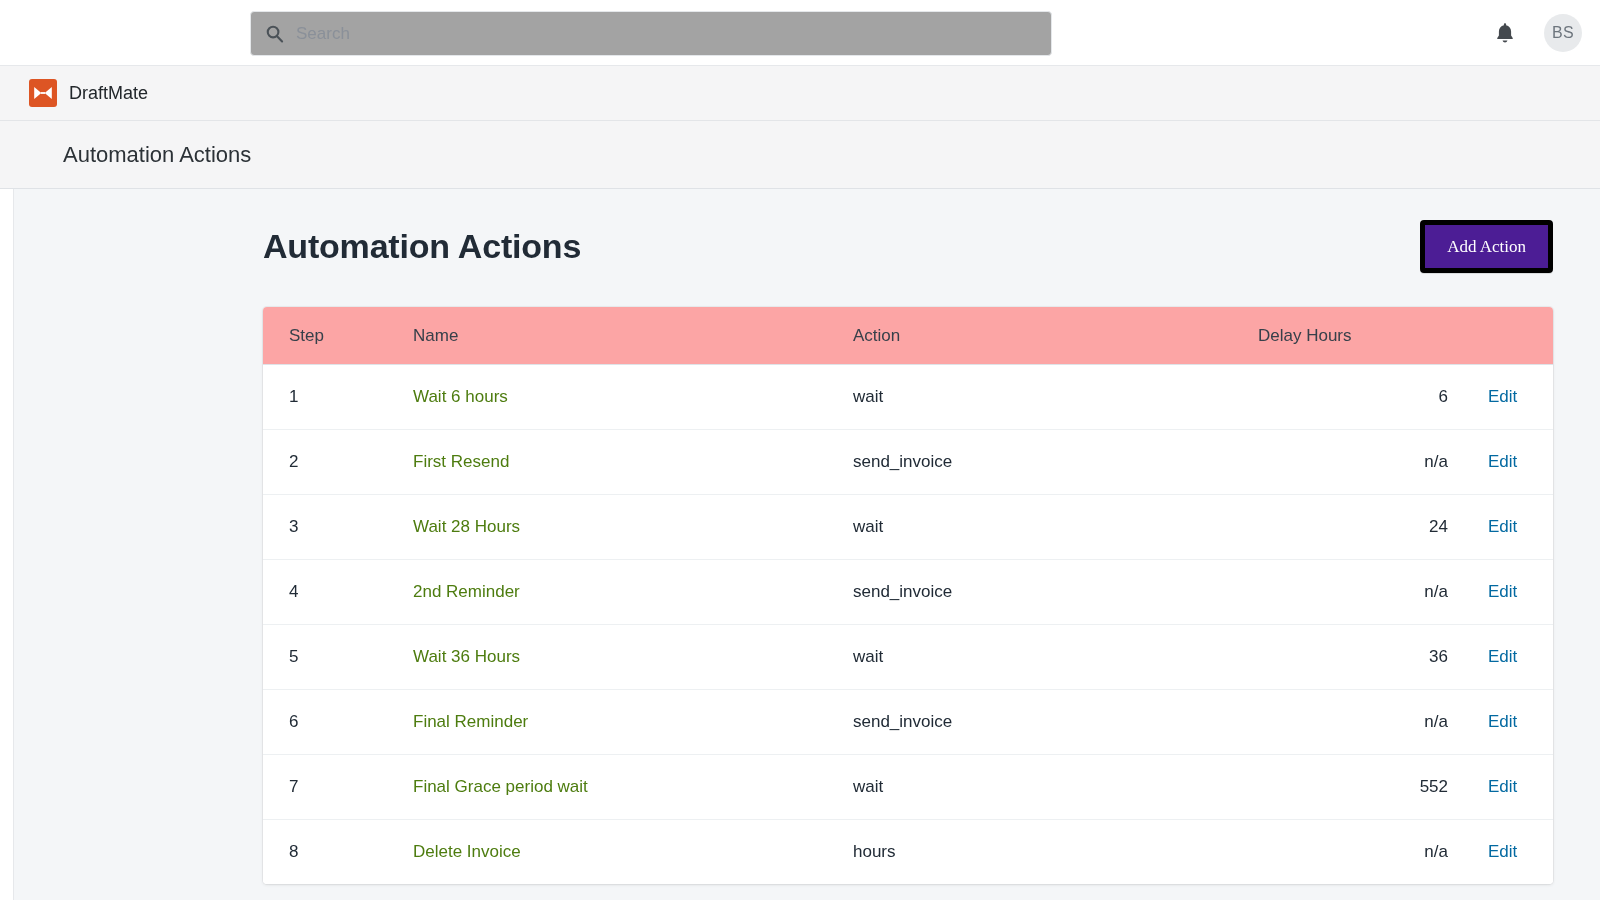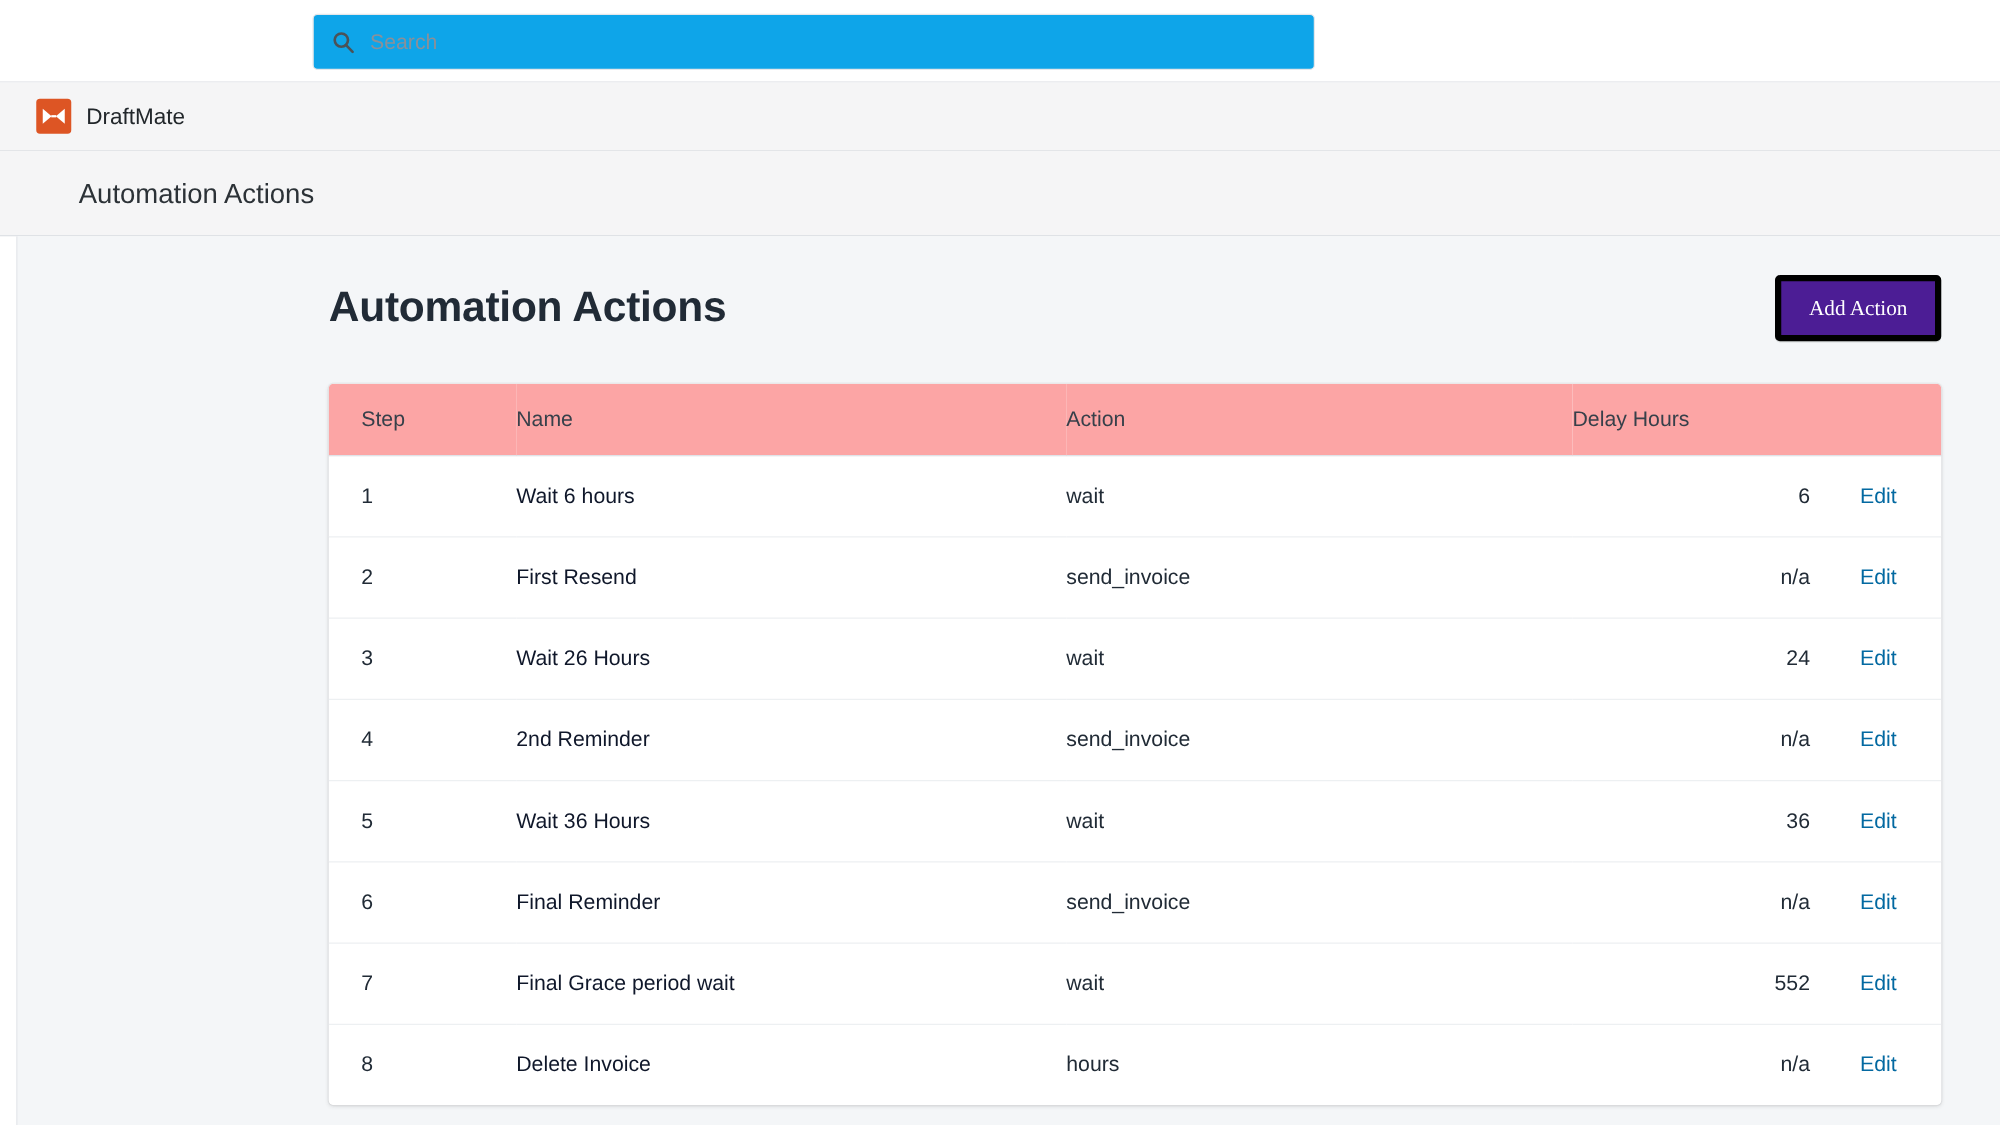--- a/index.html
+++ b/index.html
@@ -34,21 +34,21 @@
     display: flex;
     align-items: center;
   }
 
   .search-wrap {
     position: absolute;
     left: 250px;
     top: 11px;
     width: 802px;
     height: 45px;
-    background: #0ea5e9;
+    background: #a3a3a3;
     border: 1px solid #e4e7ea;
     border-radius: 4px;
     display: flex;
     align-items: center;
     padding: 0 14px;
   }
 
   .search-icon {
     width: 19px;
     height: 19px;
@@ -239,21 +239,21 @@
   
   .col-step   { width: 150px; padding-left: 26px !important; }
   .col-name   { width: 440px; }
   .col-action { width: 405px; }
   .col-delay  { width: 190px; text-align: right; }
   .col-edit   { width: 105px; padding-left: 40px !important; }
 
   th.col-delay { text-align: right; }
 
   .row-link {
-    color: #0f172a;
+    color: #4d7c0f;
     text-decoration: none;
     cursor: pointer;
   }
 
   .edit-link {
     color: #0369a1;
     text-decoration: none;
     cursor: pointer;
   }
 </style>
@@ -265,20 +265,29 @@
   <div class="topbar">
 
     <div class="search-wrap">
       <svg class="search-icon" viewBox="0 0 20 20" fill="none" stroke="currentColor" stroke-width="2.2" stroke-linecap="round">
         <circle cx="8.5" cy="8.5" r="5.6"></circle>
         <line x1="12.7" y1="12.9" x2="18" y2="18.4"></line>
       </svg>
       <input class="search-input" type="text" placeholder="Search" style="">
     </div>
 
+    <div class="topbar-right">
+      <button class="bell-btn">
+        <svg width="22" height="23" viewBox="0 0 22 23" fill="currentColor">
+          <path d="M11 1.2c-.62 0-1.12.5-1.12 1.12v.92C6.9 3.83 4.9 6.4 4.9 9.4v4.0l-1.6 2.5c-.3.47.04 1.08.6 1.08h14.2c.56 0 .9-.61.6-1.08l-1.6-2.5V9.4c0-3.0-2.0-5.57-4.98-6.16v-.92c0-.62-.5-1.12-1.12-1.12z"></path>
+          <path d="M8.55 18.6c.35 1.2 1.3 2.0 2.45 2.0s2.1-.8 2.45-2.0z"></path>
+        </svg>
+      </button>
+      <div class="avatar">BS</div>
+    </div>
   </div>
 
   <div class="brand-band">
     <div class="brand-inner">
       <span class="brand-logo">
         <svg width="20" height="14" viewBox="0 0 20 14" fill="#ffffff">
           <path d="M1.2 1.0 L8.3 7.0 L1.2 13.0 Z"></path>
           <path d="M18.8 1.0 L11.7 7.0 L18.8 13.0 Z"></path>
           <rect x="8.0" y="6.1" width="4.0" height="1.8"></rect>
         </svg>
@@ -320,21 +329,21 @@
               </tr>
               <tr>
                 <td class="col-step">2</td>
                 <td class="col-name"><a class="row-link">First Resend</a></td>
                 <td class="col-action">send_invoice</td>
                 <td class="col-delay">n/a</td>
                 <td class="col-edit"><a class="edit-link">Edit</a></td>
               </tr>
               <tr>
                 <td class="col-step">3</td>
-                <td class="col-name"><a class="row-link">Wait 26 Hours</a></td>
+                <td class="col-name"><a class="row-link">Wait 28 Hours</a></td>
                 <td class="col-action">wait</td>
                 <td class="col-delay">24</td>
                 <td class="col-edit"><a class="edit-link">Edit</a></td>
               </tr>
               <tr>
                 <td class="col-step">4</td>
                 <td class="col-name"><a class="row-link">2nd Reminder</a></td>
                 <td class="col-action">send_invoice</td>
                 <td class="col-delay">n/a</td>
                 <td class="col-edit"><a class="edit-link">Edit</a></td>

